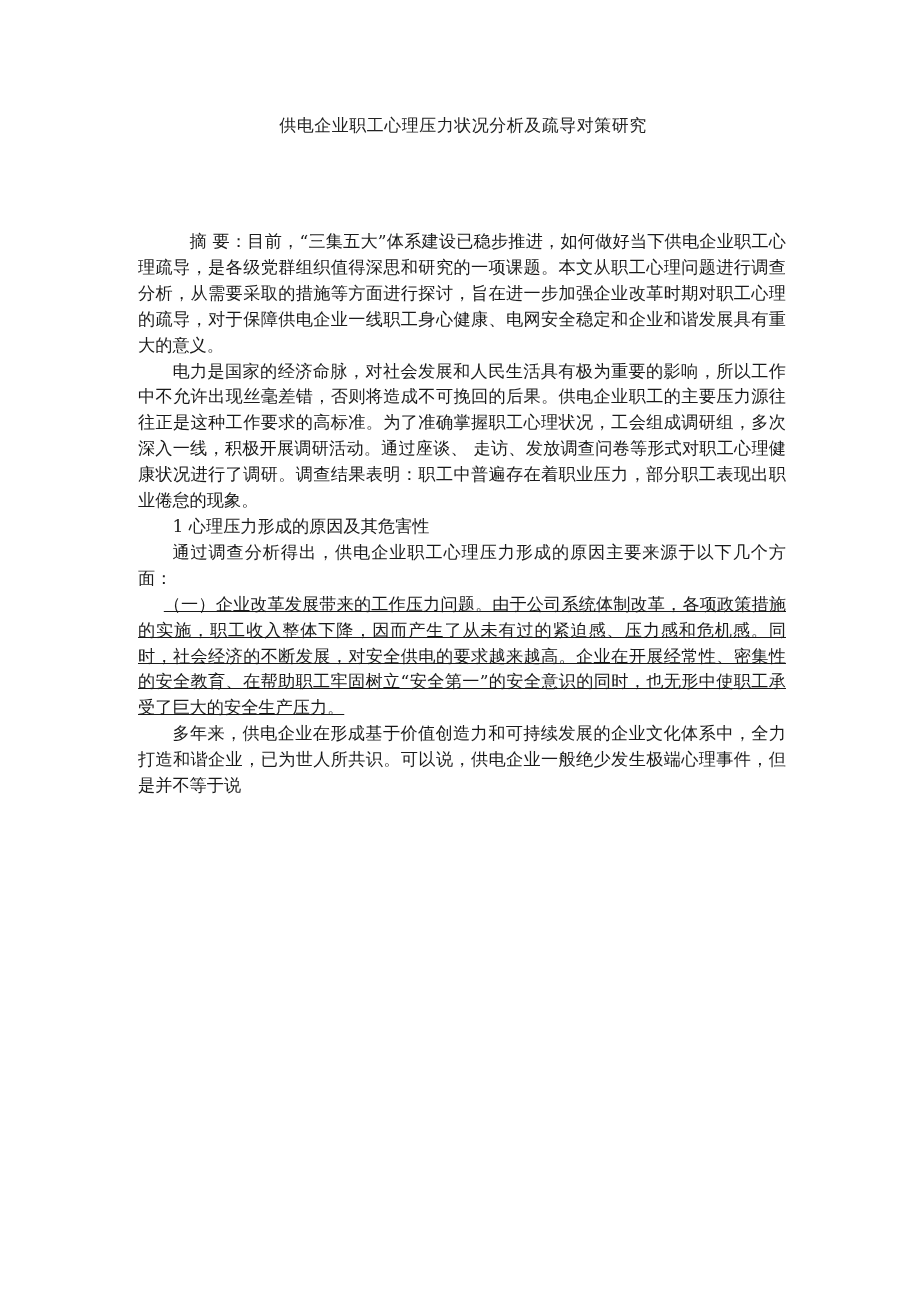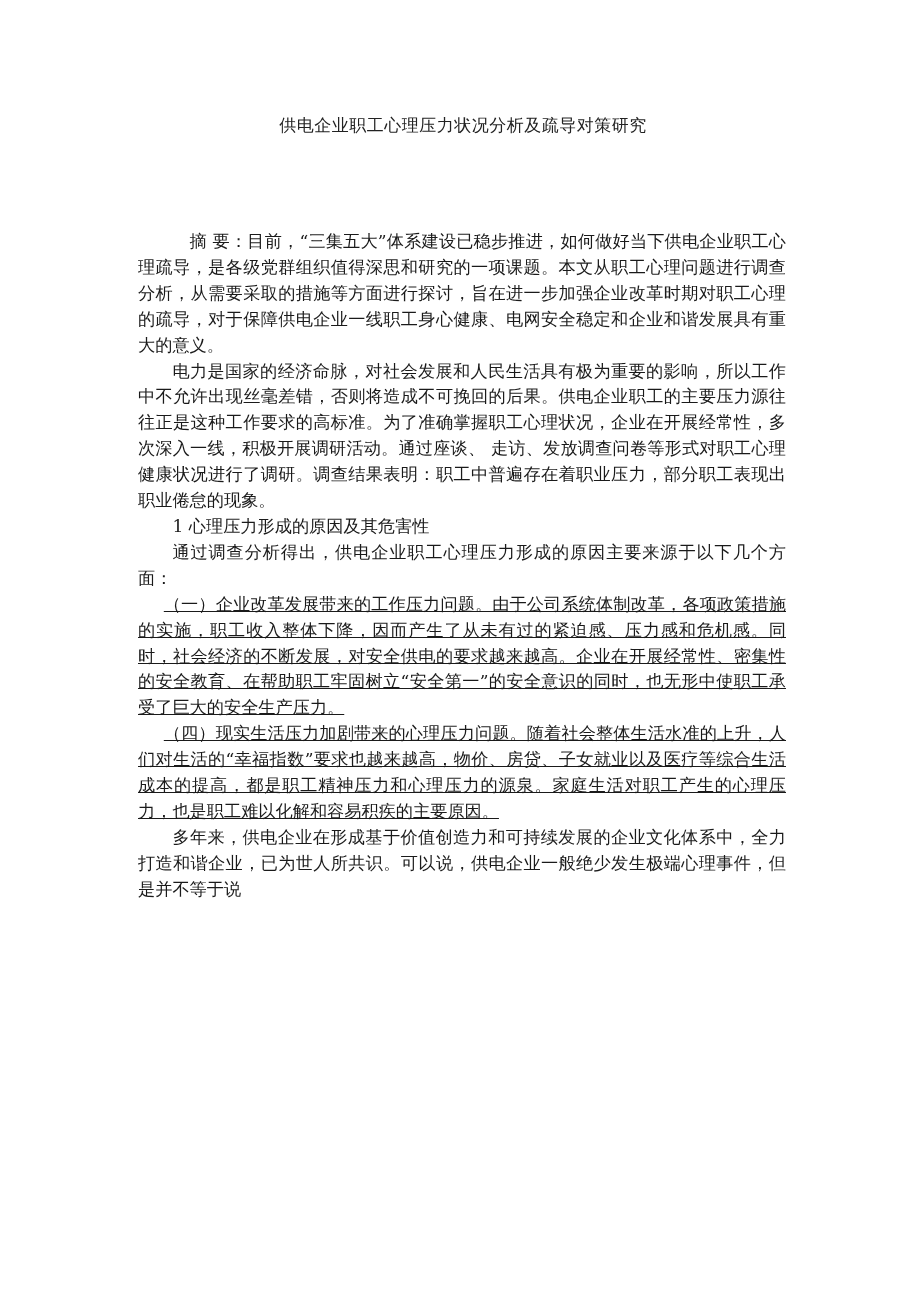--- a/index.html
+++ b/index.html
@@ -17,20 +17,19 @@
   .noind { text-indent: 0; }
 </style>
 </head>
 <body>
 
 <div class="page">
   <div class="title">供电企业职工心理压力状况分析及疏导对策研究</div>
 
   <div class="body">
     <p class="ind3">摘  要：目前，“三集五大”体系建设已稳步推进，如何做好当下供电企业职工心理疏导，是各级党群组织值得深思和研究的一项课题。本文从职工心理问题进行调查分析，从需要采取的措施等方面进行探讨，旨在进一步加强企业改革时期对职工心理的疏导，对于保障供电企业一线职工身心健康、电网安全稳定和企业和谐发展具有重大的意义。</p>
-    <p class="ind2">电力是国家的经济命脉，对社会发展和人民生活具有极为重要的影响，所以工作中不允许出现丝毫差错，否则将造成不可挽回的后果。供电企业职工的主要压力源往往正是这种工作要求的高标准。为了准确掌握职工心理状况，企业在开展经常性，多次深入一线，积极开展调研活动。通过座谈、 走访、发放调查问卷等形式对职工心理健康状况进行了调研。调查结果表明：职工中普遍存在着职业压力，部分职工表现出职业倦怠的现象。</p>
+    <p class="ind2">电力是国家的经济命脉，对社会发展和人民生活具有极为重要的影响，所以工作中不允许出现丝毫差错，否则将造成不可挽回的后果。供电企业职工的主要压力源往往正是这种工作要求的高标准。为了准确掌握职工心理状况，工会组成调研组，多次深入一线，积极开展调研活动。通过座谈、 走访、发放调查问卷等形式对职工心理健康状况进行了调研。调查结果表明：职工中普遍存在着职业压力，部分职工表现出职业倦怠的现象。</p>
     <p class="ind2">1  心理压力形成的原因及其危害性</p>
     <p class="ind2">通过调查分析得出，供电企业职工心理压力形成的原因主要来源于以下几个方面：</p>
     <p class="ind1">（一）企业改革发展带来的工作压力问题。由于公司系统体制改革，各项政策措施的实施，职工收入整体下降，因而产生了从未有过的紧迫感、压力感和危机感。同时，社会经济的不断发展，对安全供电的要求越来越高。企业在开展经常性、密集性的安全教育、在帮助职工牢固树立“安全第一”的安全意识的同时，也无形中使职工承受了巨大的安全生产压力。</p>
-    <p class="ind1">（四）现实生活压力加剧带来的心理压力问题。随着社会整体生活水准的上升，人们对生活的“幸福指数”要求也越来越高，物价、房贷、子女就业以及医疗等综合生活成本的提高，都是职工精神压力和心理压力的源泉。家庭生活对职工产生的心理压力，也是职工难以化解和容易积疾的主要原因。</p>
     <p class="ind2">多年来，供电企业在形成基于价值创造力和可持续发展的企业文化体系中，全力打造和谐企业，已为世人所共识。可以说，供电企业一般绝少发生极端心理事件，但是并不等于说</p>
   </div>
 </div>
 
 </body></html>

